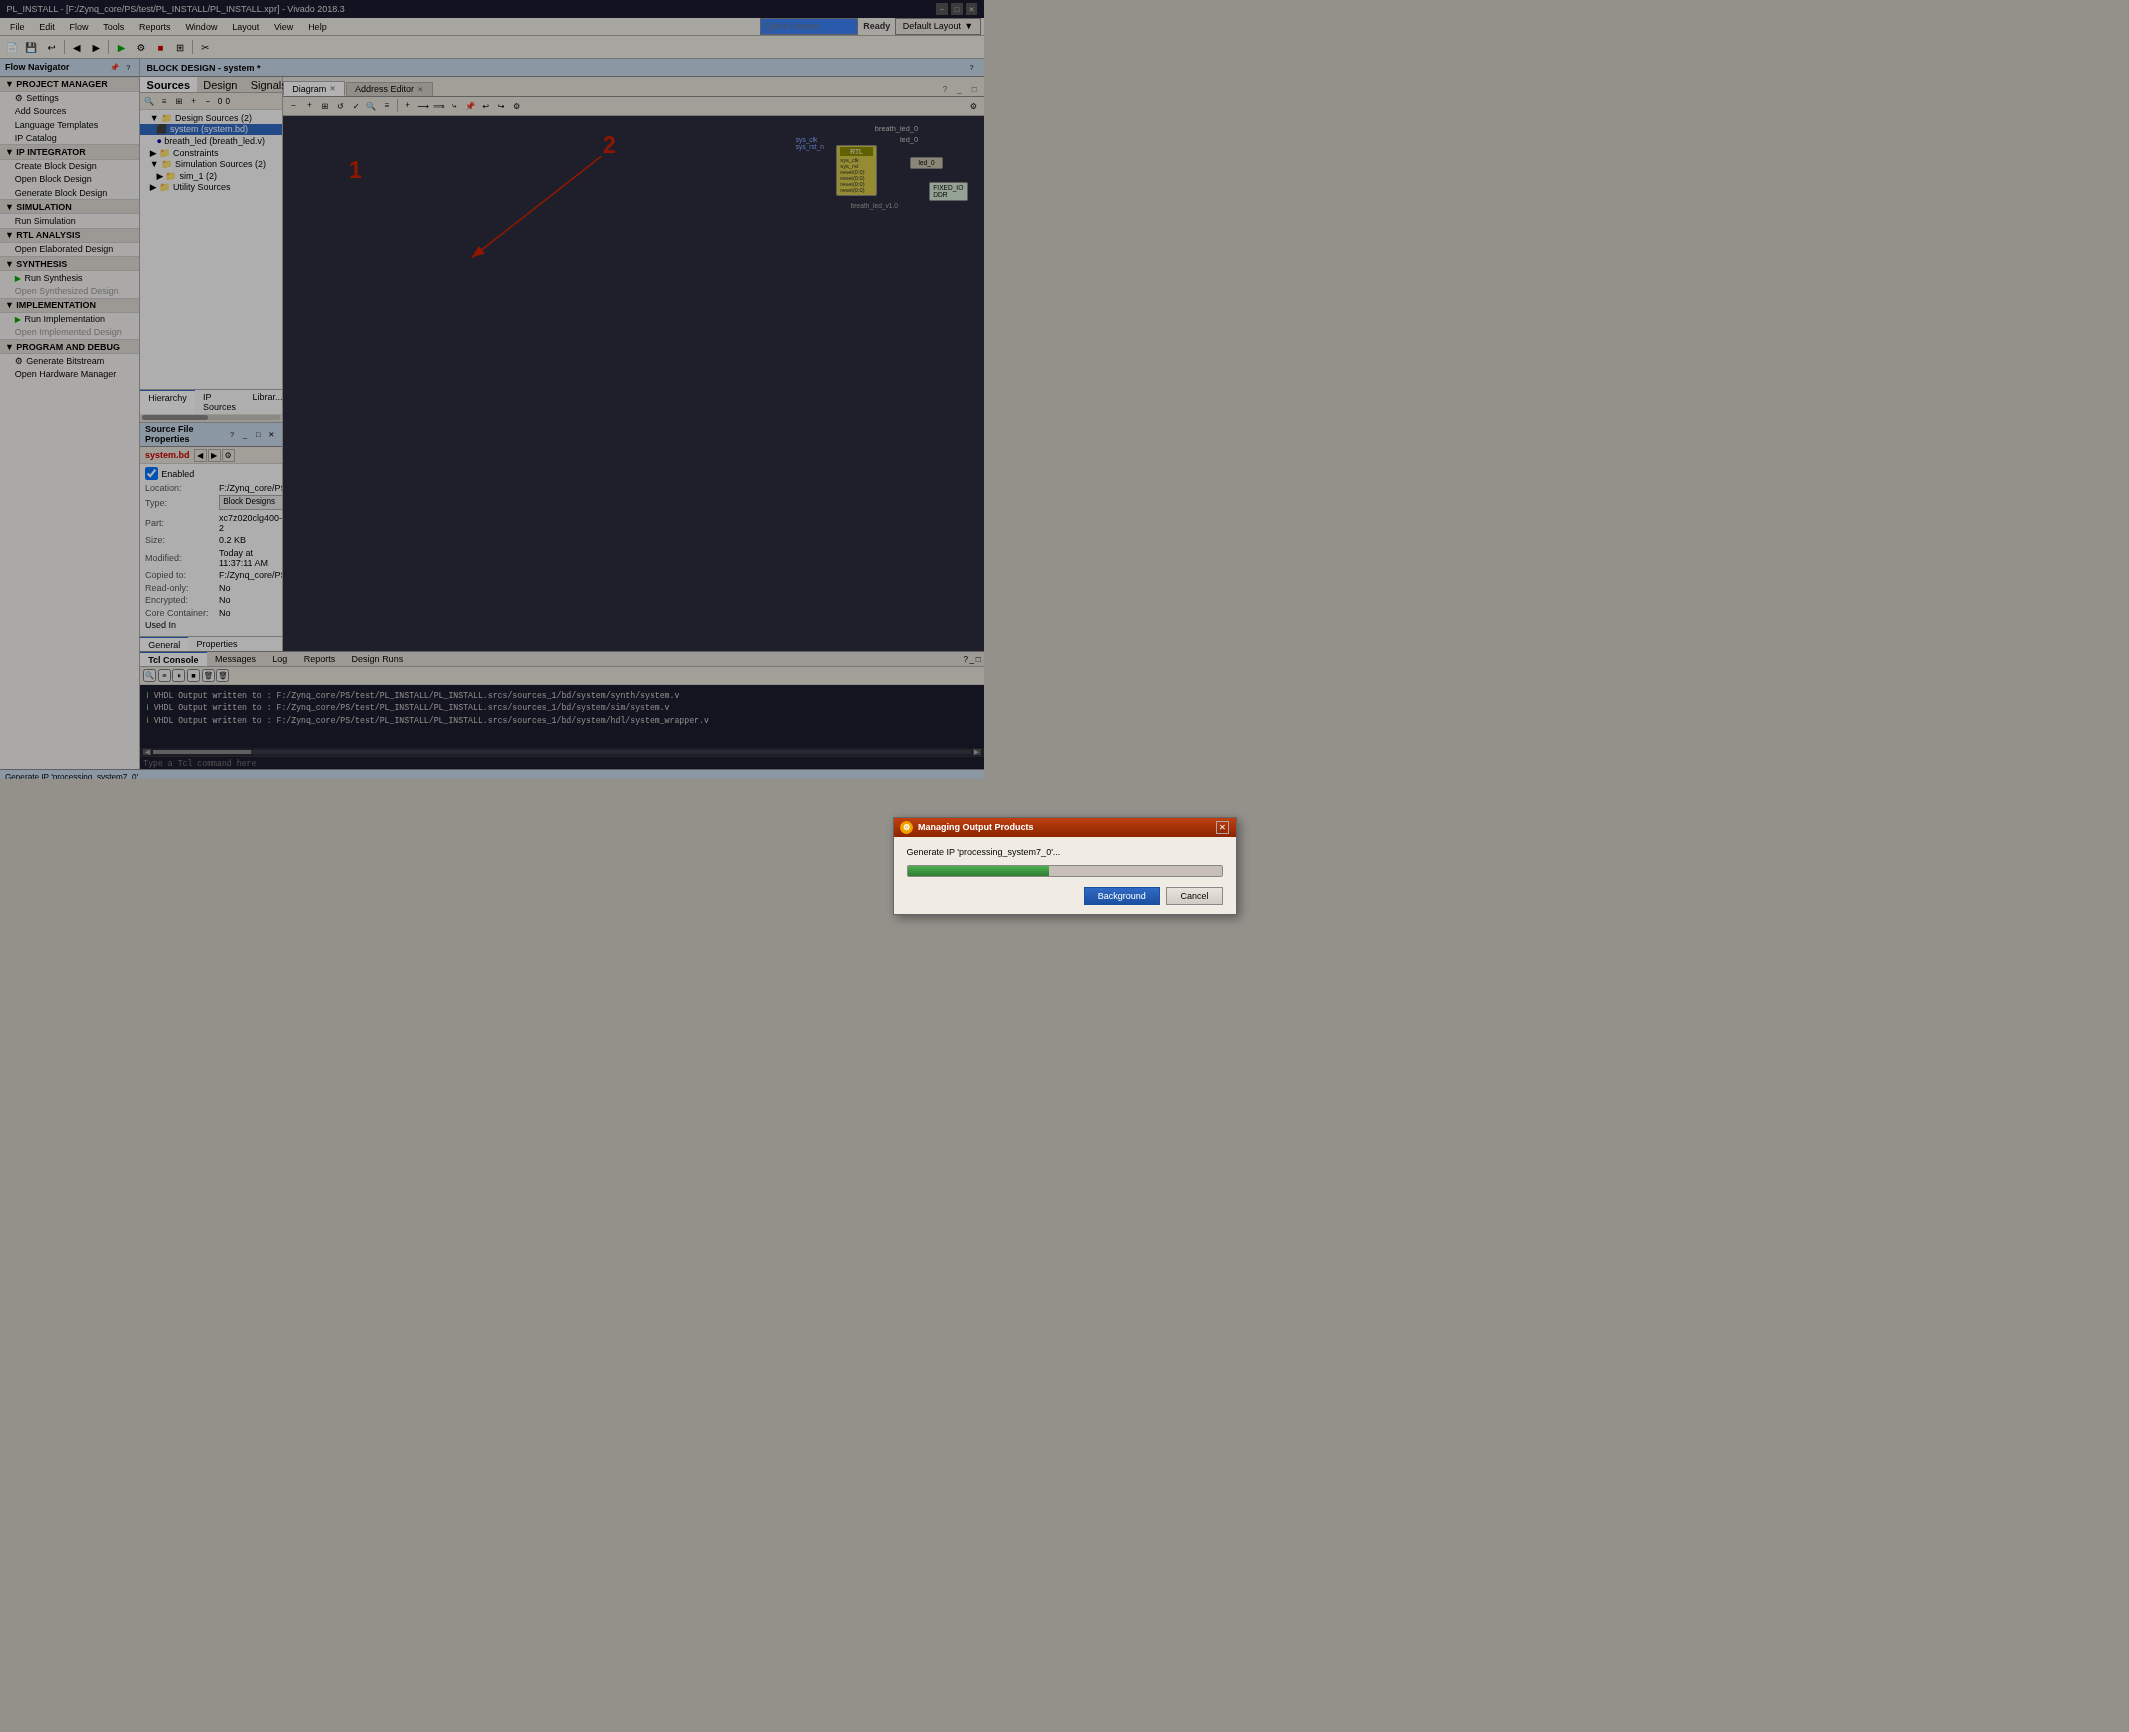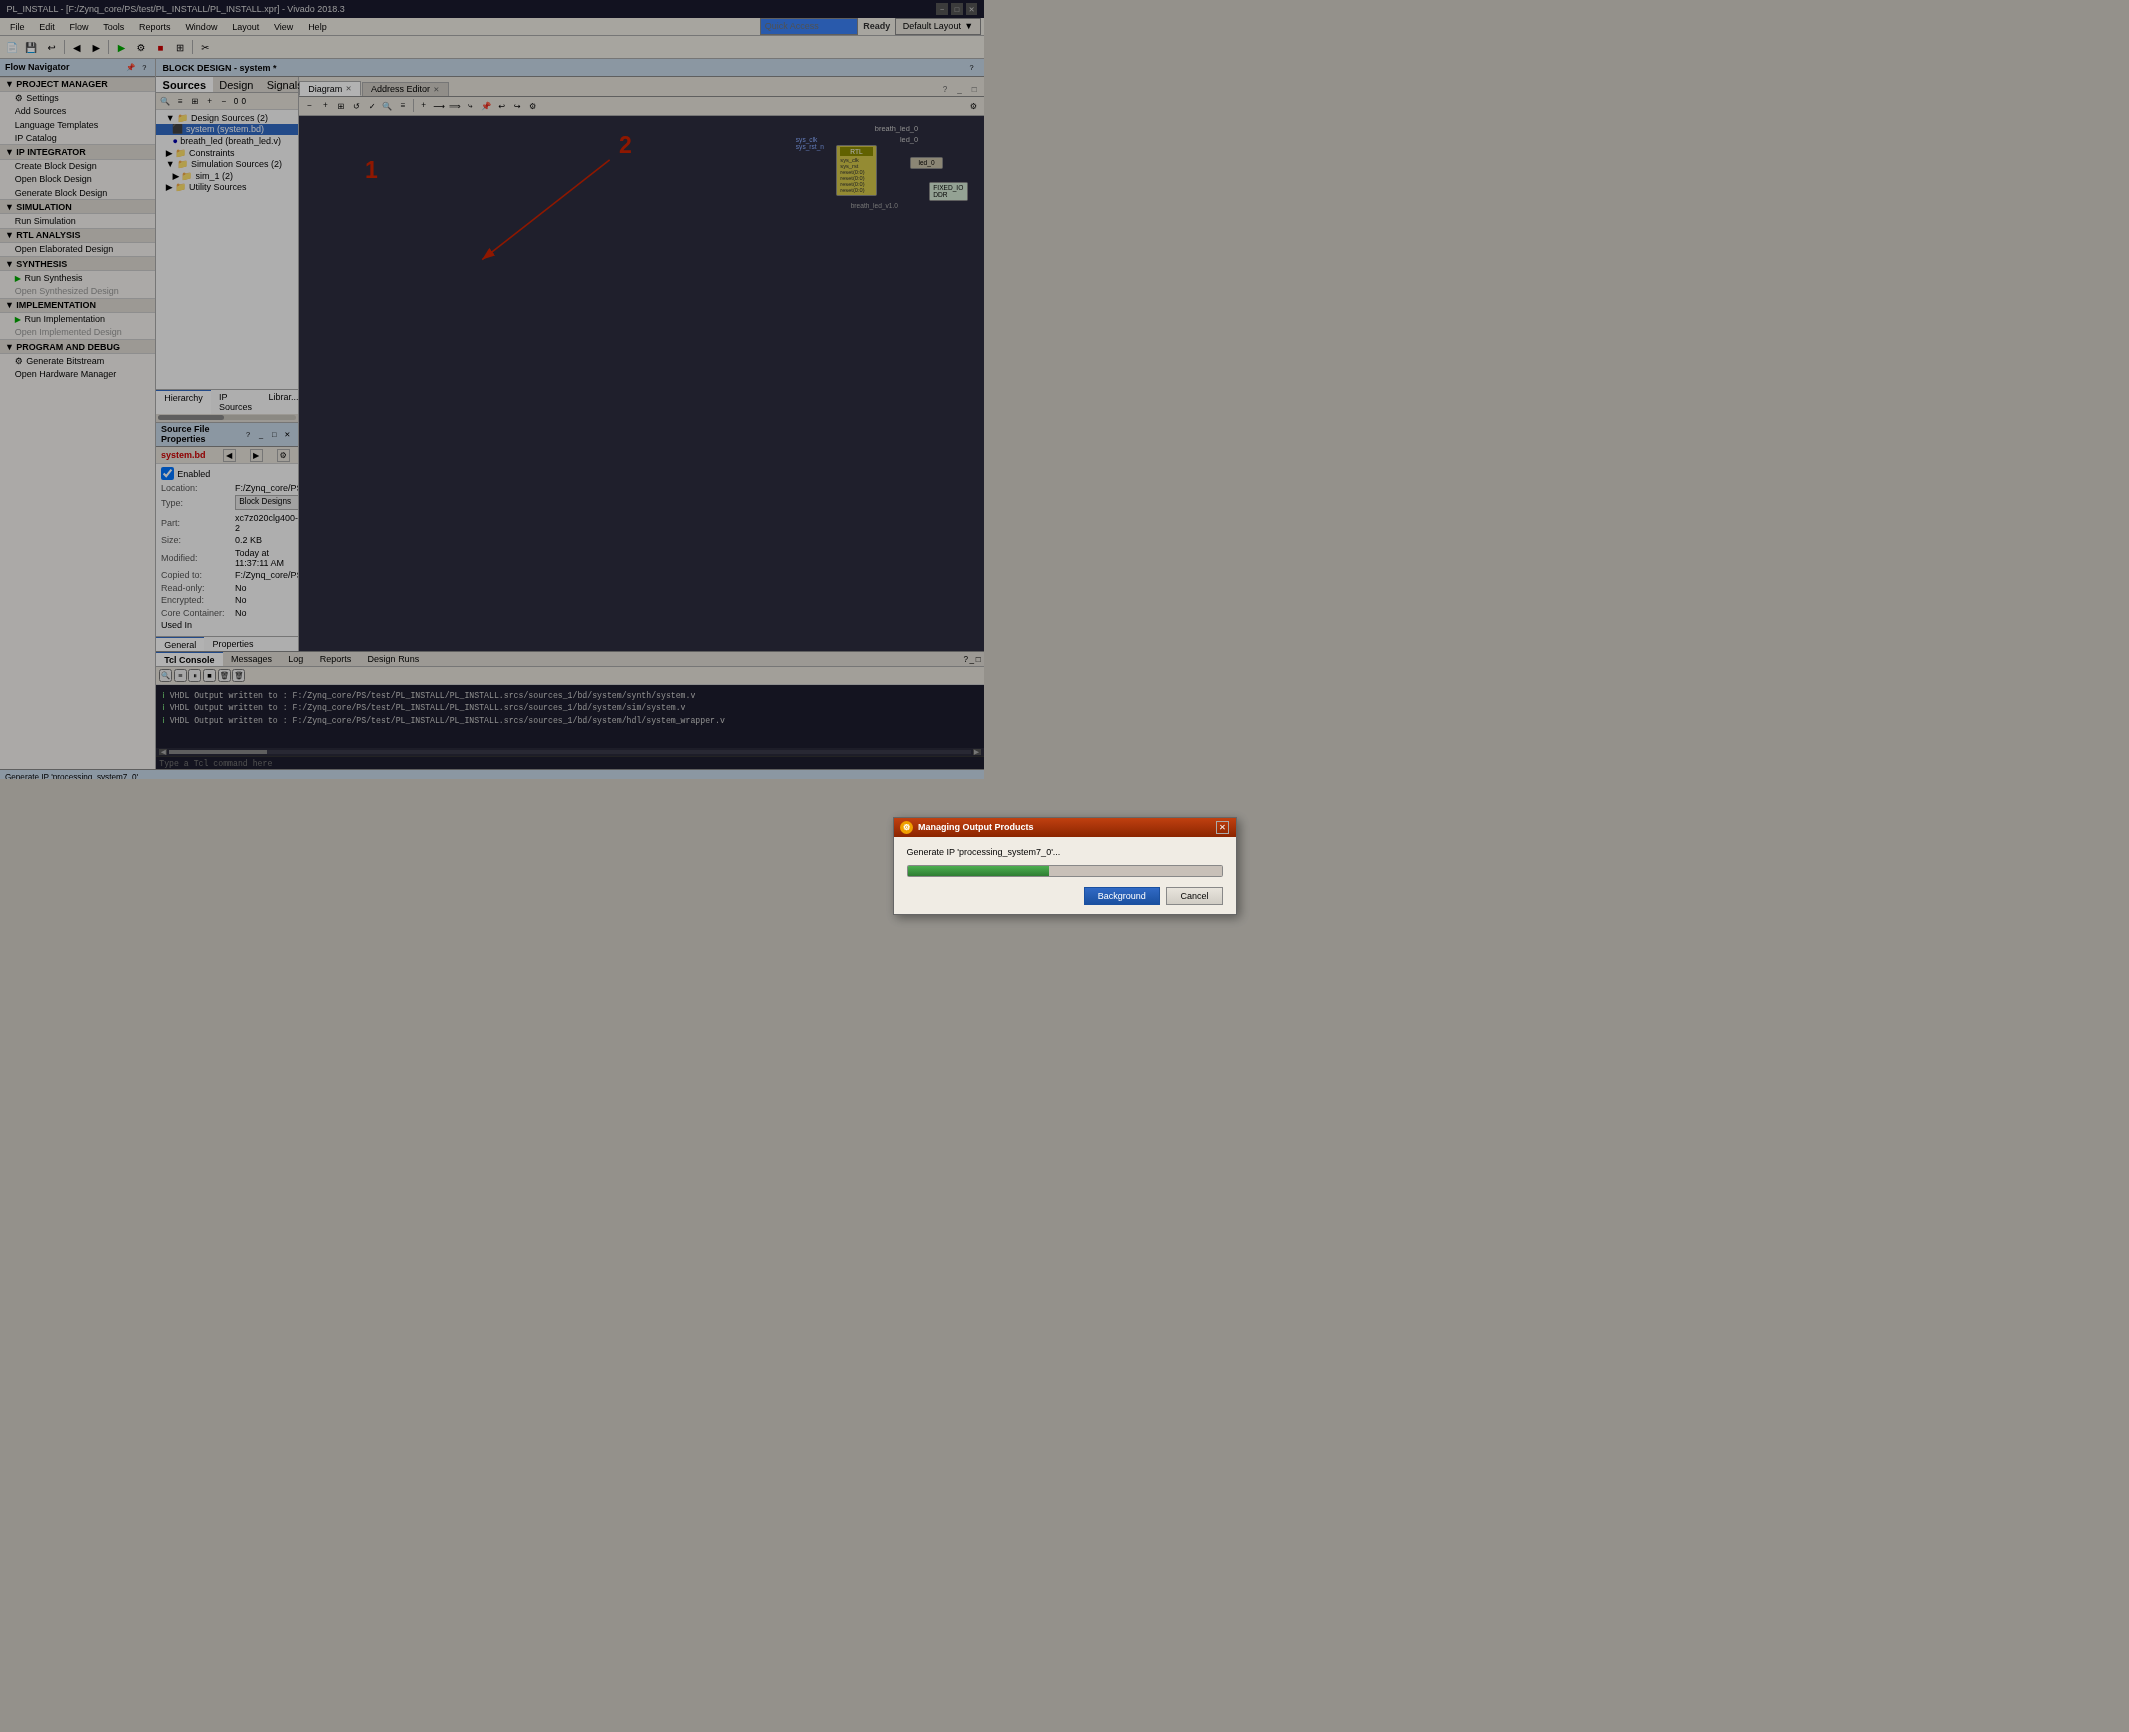--- a/index.html
+++ b/index.html
@@ -21,21 +21,21 @@
     .tb-sep { width: 0.8px; height: 14.8px; background: #aaa; margin: 0 1.6px; }
     .tb-search { height: 16.4px; padding: 0 3.3px; border: 0.8px solid #888; background: #3b82f6; font-size: 9px; width: 98px; }
     .tb-right { margin-left: auto; display: flex; align-items: center; gap: 3.3px; }
     .ready-label { font-size: 9px; color: #333; font-weight: bold; }
     .layout-btn { height: 16.4px; padding: 0 6.6px; border: 0.8px solid #888; background: #e8e4dc; font-size: 9px; cursor: pointer; display: flex; align-items: center; gap: 3.3px; }
 
     
     #bd-titlebar { background: #c8d8e8; height: 18px; display: flex; align-items: center; padding: 0 6.6px; border-bottom: 0.8px solid #888; font-size: 9px; font-weight: bold; justify-content: space-between; width: 100%; }
 
     
-    #flow-nav { width: 156px; background: #f5f3ef; border-right: 0.8px solid #aaa; display: flex; flex-direction: column; overflow-y: auto; }
+    #flow-nav { width: 140px; background: #f5f3ef; border-right: 0.8px solid #aaa; display: flex; flex-direction: column; overflow-y: auto; }
     #flow-nav-header { background: #c8d8e8; padding: 2.5px 4.9px; font-size: 9px; font-weight: bold; display: flex; align-items: center; justify-content: space-between; border-bottom: 0.8px solid #888; }
     .nav-section { }
     .nav-section-title { background: #e0dcd4; padding: 1.6px 4.9px; font-size: 9px; font-weight: bold; cursor: pointer; display: flex; align-items: center; gap: 2.5px; border-bottom: 0.8px solid #ccc; border-top: 0.8px solid #ccc; }
     .nav-item { padding: 1.6px 4.9px 1.6px 14.8px; font-size: 9px; cursor: pointer; display: flex; align-items: center; gap: 3.3px; }
     .nav-item .play-icon { color: #00aa00; font-size: 8.2px; }
     .nav-item.disabled { color: #999; }
 
     
     #center { flex: 1; display: flex; flex-direction: column; min-width: 0; }
 
@@ -103,21 +103,21 @@
     .dialog-icon { width: 13px; height: 13px; background: #f0a000; border-radius: 50%; color: white; font-size: 8.2px; display: flex; align-items: center; justify-content: center; margin-right: 4.9px; flex-shrink: 0; }
 
     
     ::-webkit-scrollbar { width: 6.6px; height: 6.6px; }
     ::-webkit-scrollbar-track { background: #e0dcd4; }
     ::-webkit-scrollbar-thumb { background: #a0a0a0; border: 0.8px solid #888; }
 
     
     #bottom-status { background: #c8d8e8; height: 14.8px; display: flex; align-items: center; padding: 0 4.9px; font-size: 8.2px; border-top: 0.8px solid #888; }
 
-    .sfp-nav { display: flex; align-items: center; gap: 14px; }
+    .sfp-nav { display: flex; align-items: center; gap: 1px; }
     .sfp-nav-btn { background: none; border: 0.8px solid #aaa; cursor: pointer; width: 13px; height: 13px; font-size: 8.2px; display: flex; align-items: center; justify-content: center; }
 
     .tab-bar-actions { margin-left: auto; display: flex; align-items: center; gap: 1.6px; padding-right: 3.3px; }
     .tab-action-btn { width: 13px; height: 13px; background: none; border: none; cursor: pointer; font-size: 8.2px; color: #666; }
   </style>
 </head>
 <body>
 
 <div id="titlebar">
   <span class="title">PL_INSTALL - [F:/Zynq_core/PS/test/PL_INSTALL/PL_INSTALL.xpr] - Vivado 2018.3</span>

